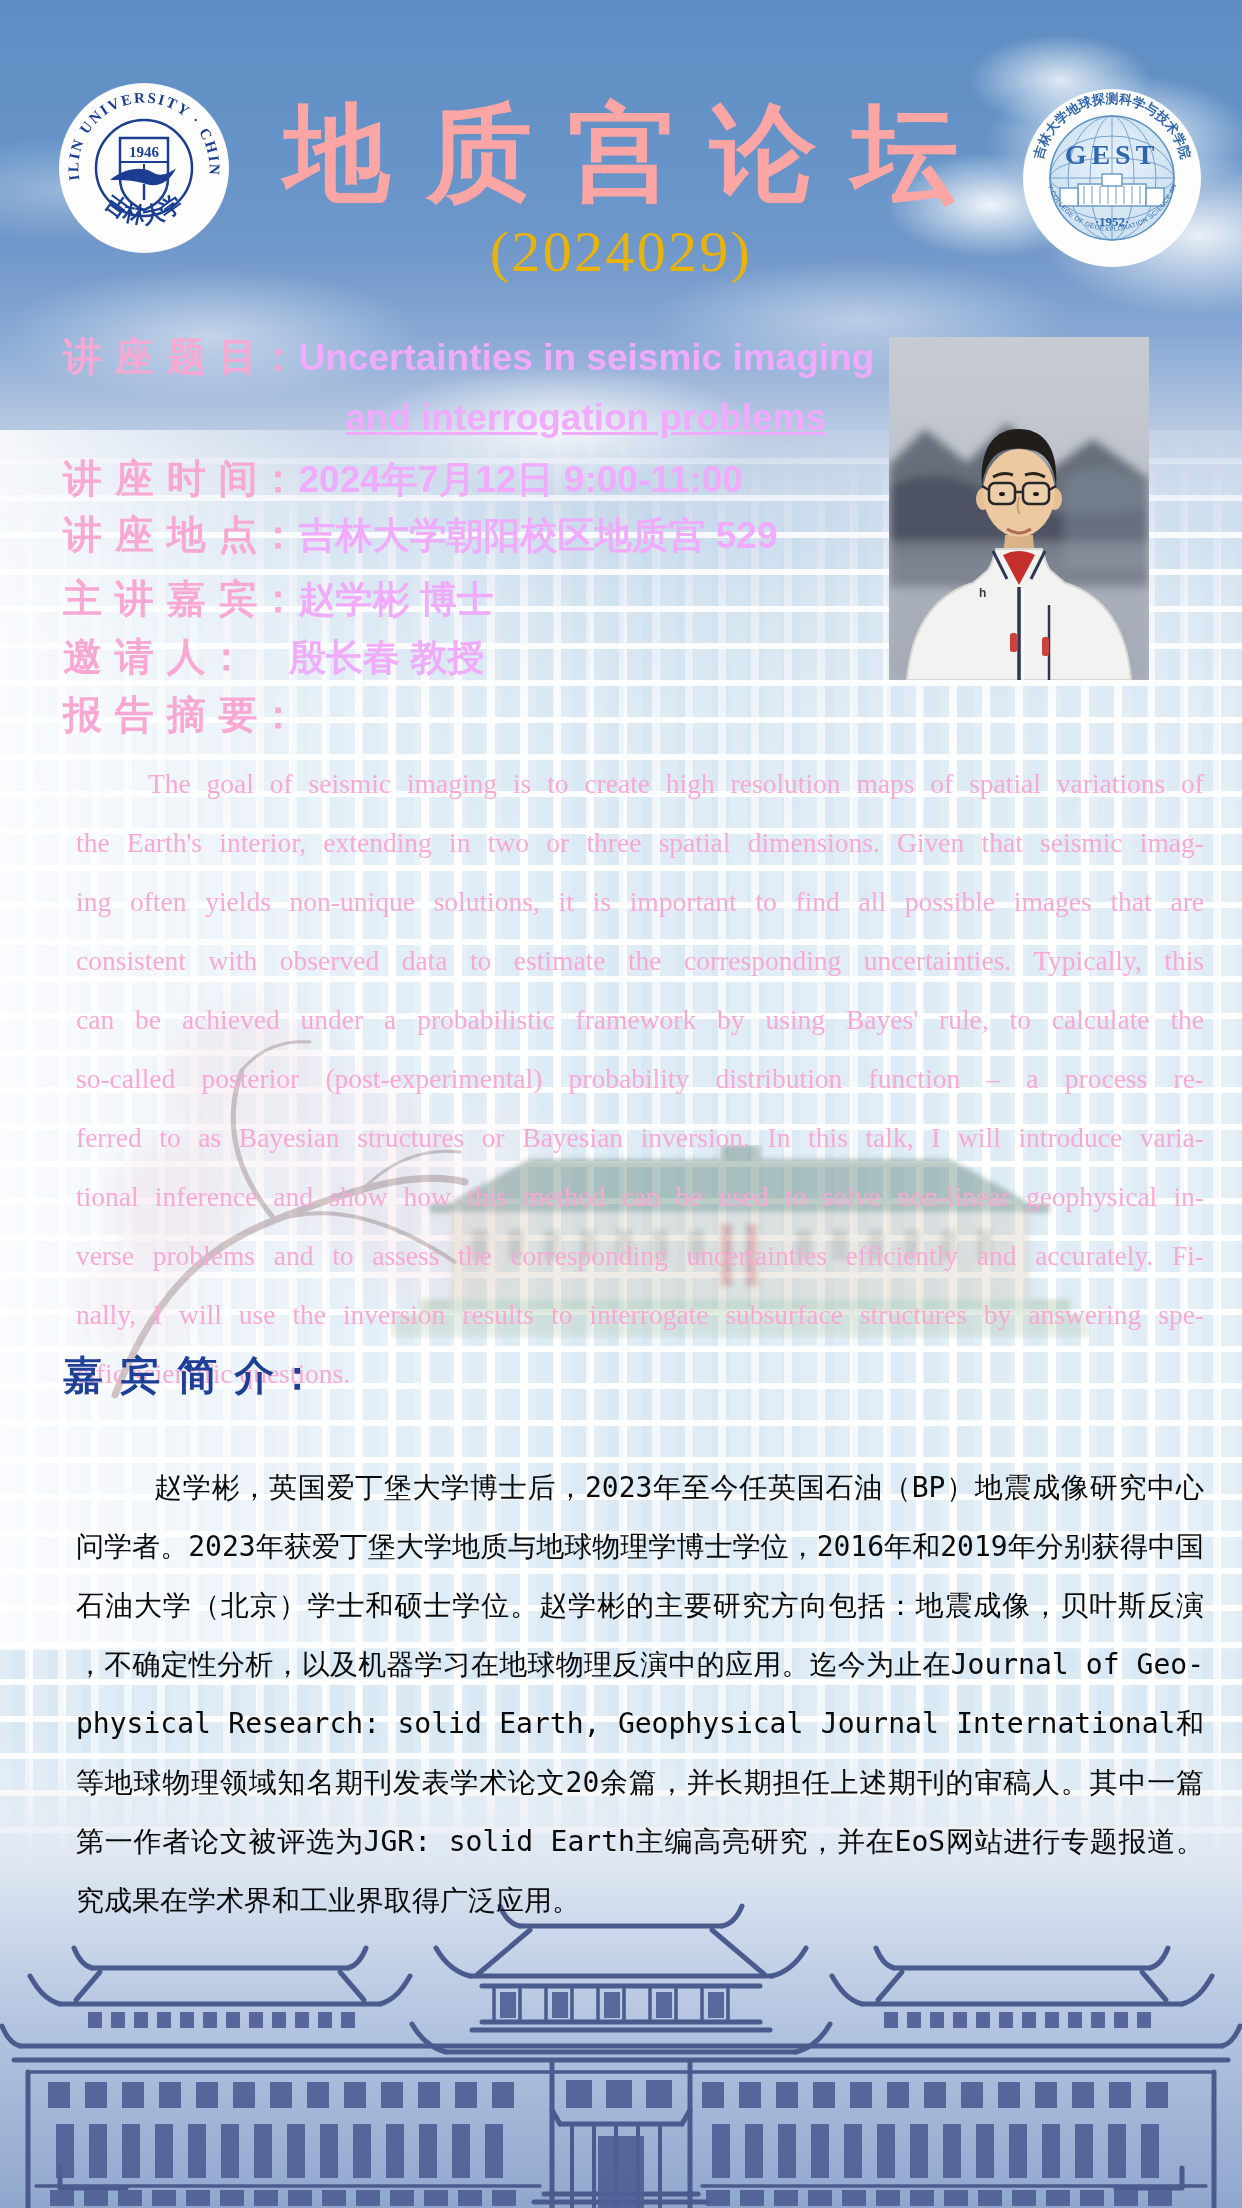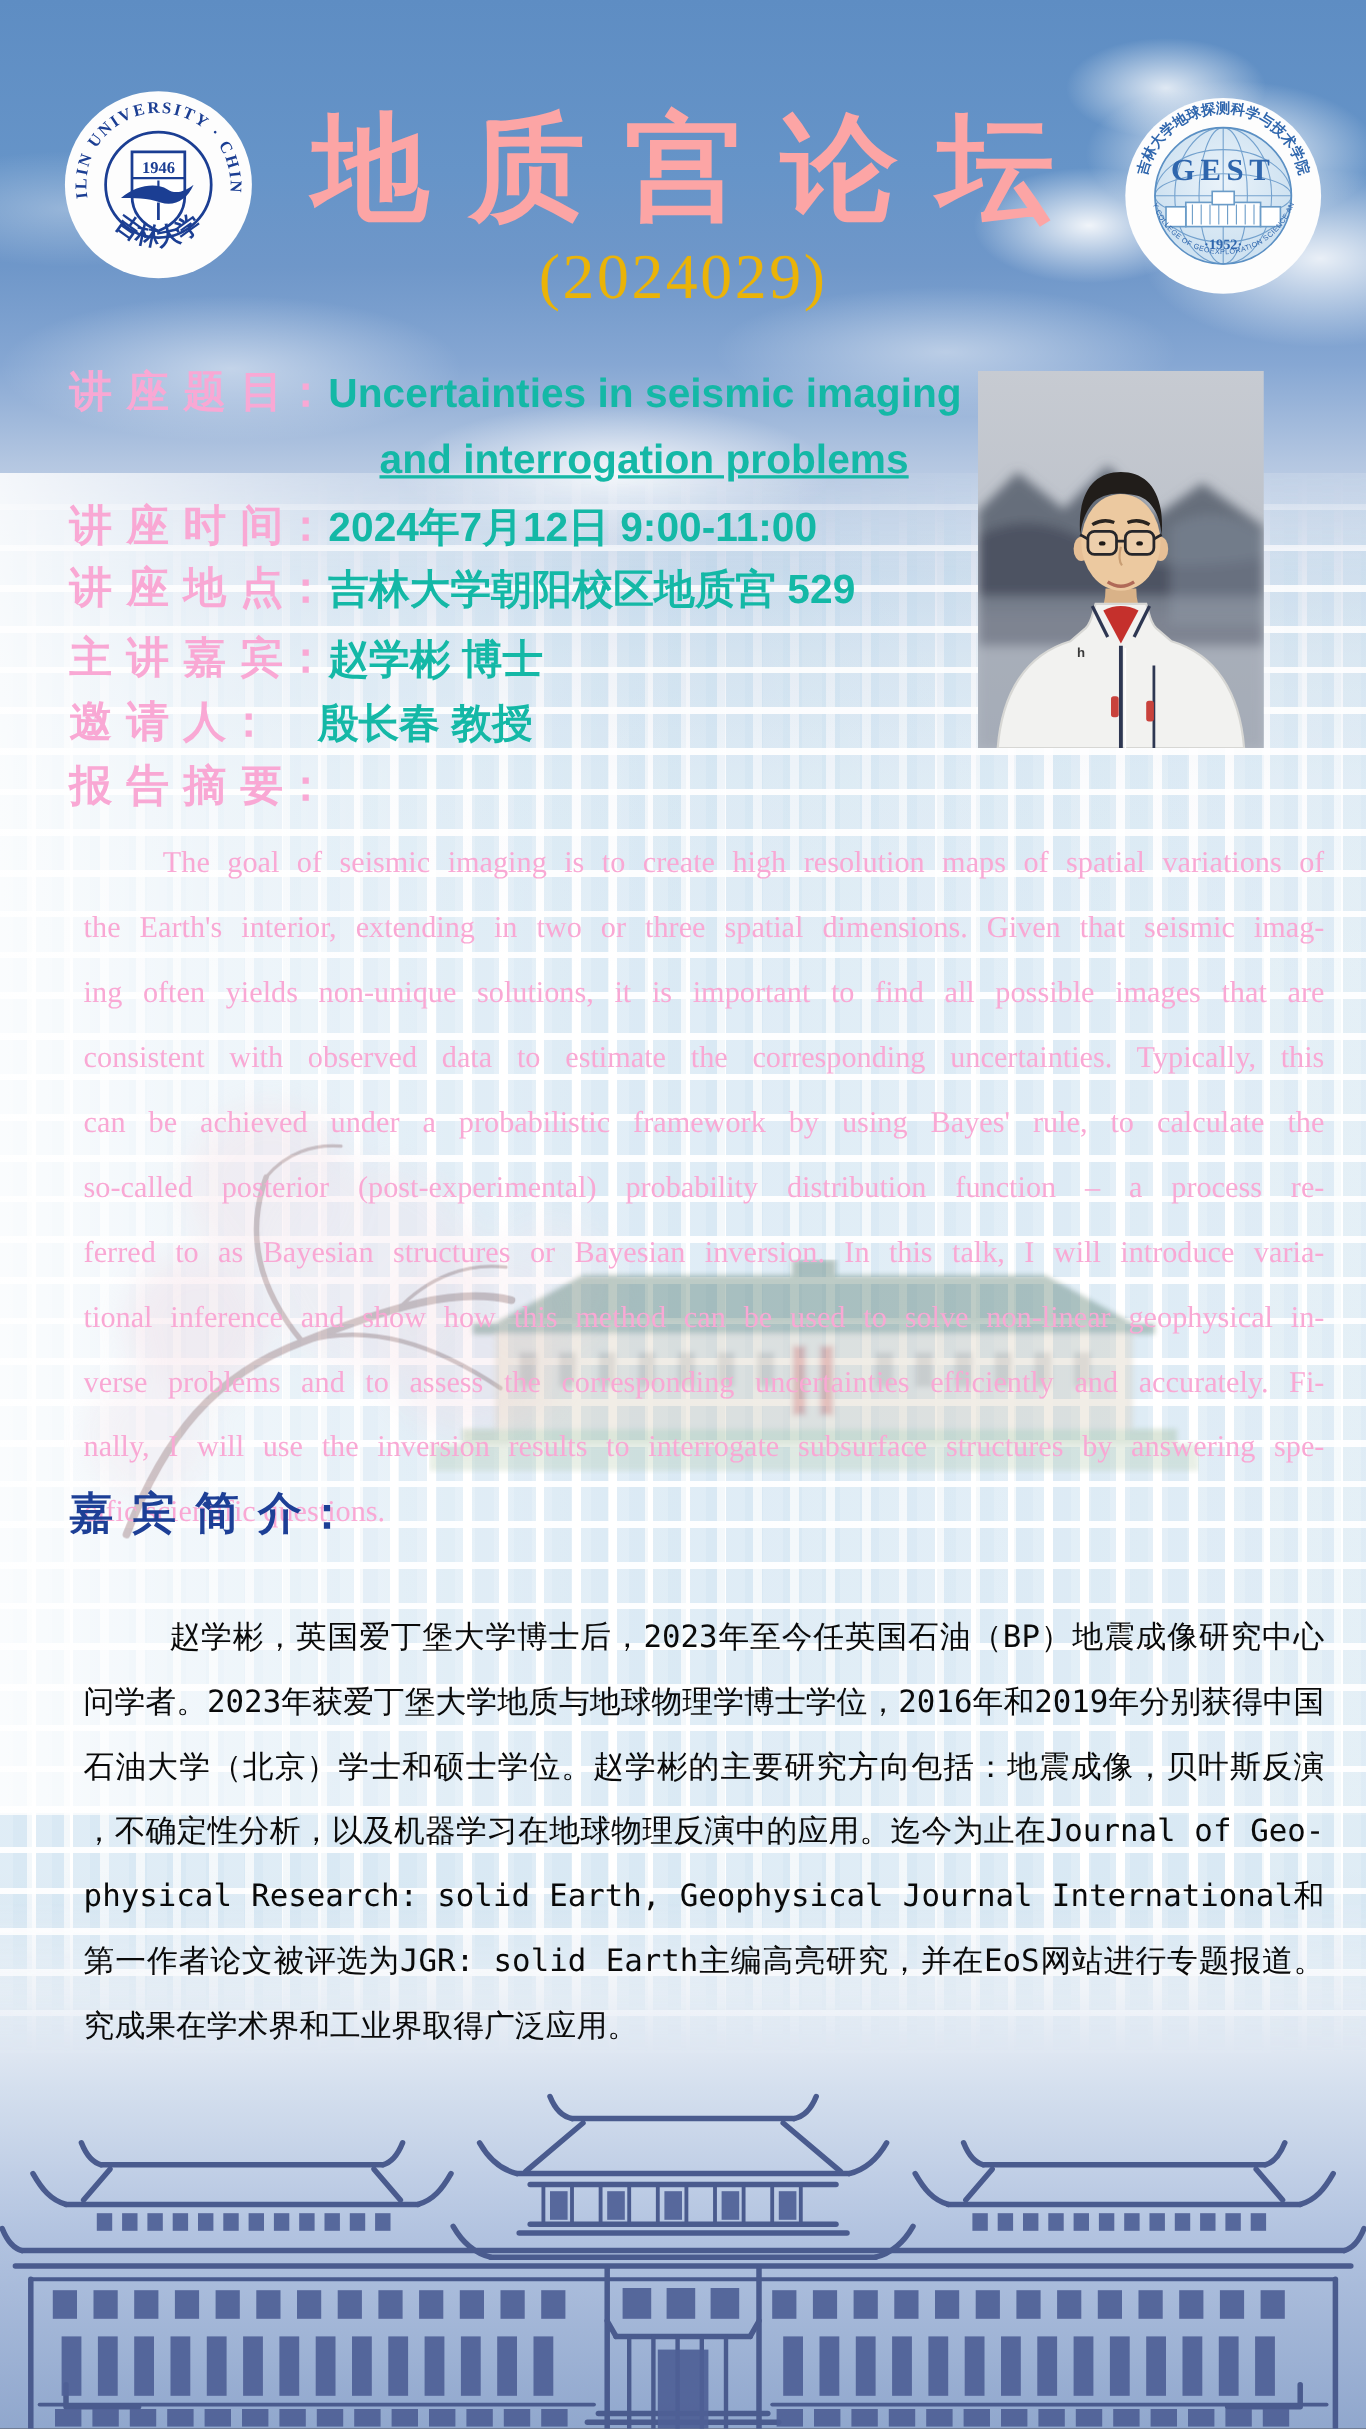--- a/index.html
+++ b/index.html
@@ -39,21 +39,21 @@
   .logo-right{position:absolute;left:1022px;top:88px;z-index:10;}
   .main-title{position:absolute;left:0;right:0;top:98px;z-index:10;text-align:center;
       font-family:Liberation Sans, sans-serif;font-weight:700;
       font-size:106px;line-height:1.04;color:#fca5a5;letter-spacing:.34em;text-indent:.34em;}
   .sub-title{position:absolute;left:0;right:0;top:218px;z-index:10;text-align:center;
       font-family:"Liberation Serif","DejaVu Serif",serif;font-weight:500;
       font-size:58px;color:#eab308;letter-spacing:.04em;}
   
   .info-row{position:absolute;left:63px;right:20px;z-index:10;display:flex;align-items:flex-start;}
   .lbl{flex:0 0 226px;color:#f9a8d4;font-weight:700;font-size:39px;line-height:1.1;letter-spacing:1px;white-space:nowrap;}
-  .val{color:#14b8a6;font-weight:700;font-size:37px;line-height:1.2;white-space:nowrap;}
+  .val{color:#f0abfc;font-weight:700;font-size:37px;line-height:1.2;white-space:nowrap;}
   .indent2{padding-left:56px;text-decoration:underline;}
   
   .abstract{position:absolute;left:76px;top:758px;width:1128px;z-index:10;
       font-family:"Liberation Serif","DejaVu Serif",serif;color:#f9a8d4;}
   .a-line{height:59px;line-height:52px;font-size:27.5px;text-align:justify;text-align-last:justify;overflow:hidden;}
   .a-line.first{padding-left:72px;}
   .a-line.last{text-align-last:left;}
   
   .bio-heading{position:absolute;left:63px;top:1348px;z-index:10;color:#1d3f96;
       font-weight:700;font-size:40px;letter-spacing:3px;}
@@ -461,17 +461,18 @@
     <div class="a-line last">cific scientific questions.</div>
   </div>
 
   <div class="bio-heading">嘉 宾 简 介：</div>
   <div class="bio">
     <div class="b-line first">赵学彬，英国爱丁堡大学博士后，2023年至今任英国石油（BP）地震成像研究中心访</div>
     <div class="b-line">问学者。2023年获爱丁堡大学地质与地球物理学博士学位，2016年和2019年分别获得中国</div>
     <div class="b-line">石油大学（北京）学士和硕士学位。赵学彬的主要研究方向包括：地震成像，贝叶斯反演</div>
     <div class="b-line">，不确定性分析，以及机器学习在地球物理反演中的应用。迄今为止在Journal of Geo-</div>
     <div class="b-line">physical Research: solid Earth, Geophysical Journal International和Geophysics</div>
+    <div class="b-line">等地球物理领域知名期刊发表学术论文20余篇，并长期担任上述期刊的审稿人。其中一篇</div>
     <div class="b-line">第一作者论文被评选为JGR: solid Earth主编高亮研究，并在EoS网站进行专题报道。其研</div>
     <div class="b-line last">究成果在学术界和工业界取得广泛应用。</div>
   </div>
 
 </div>
 
 </body></html>

